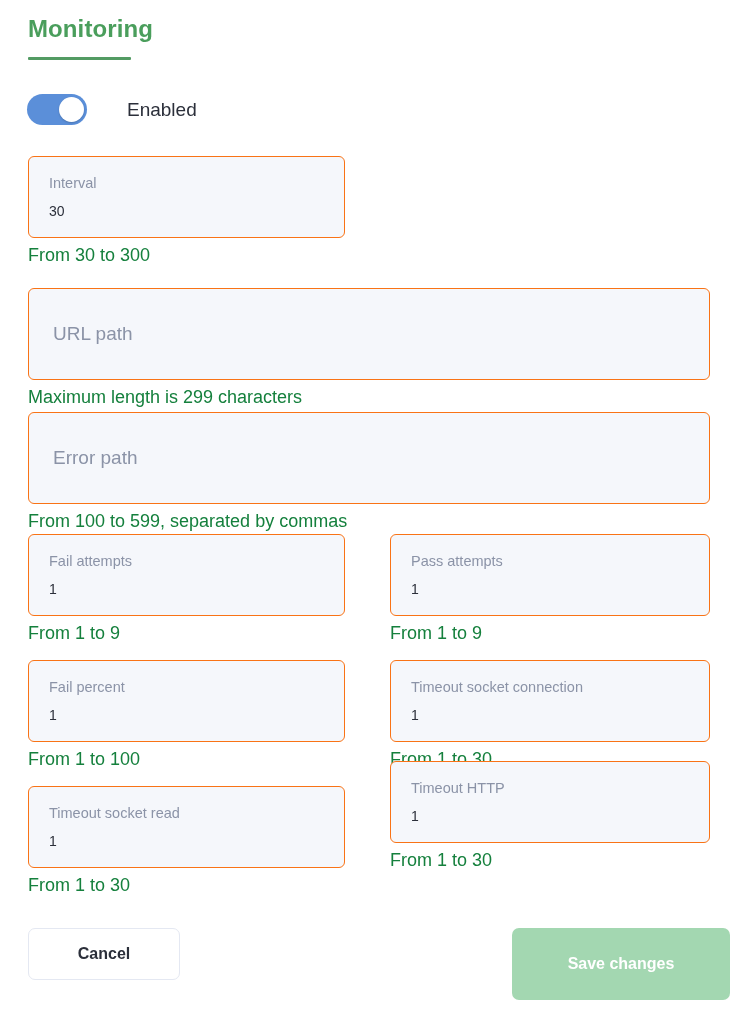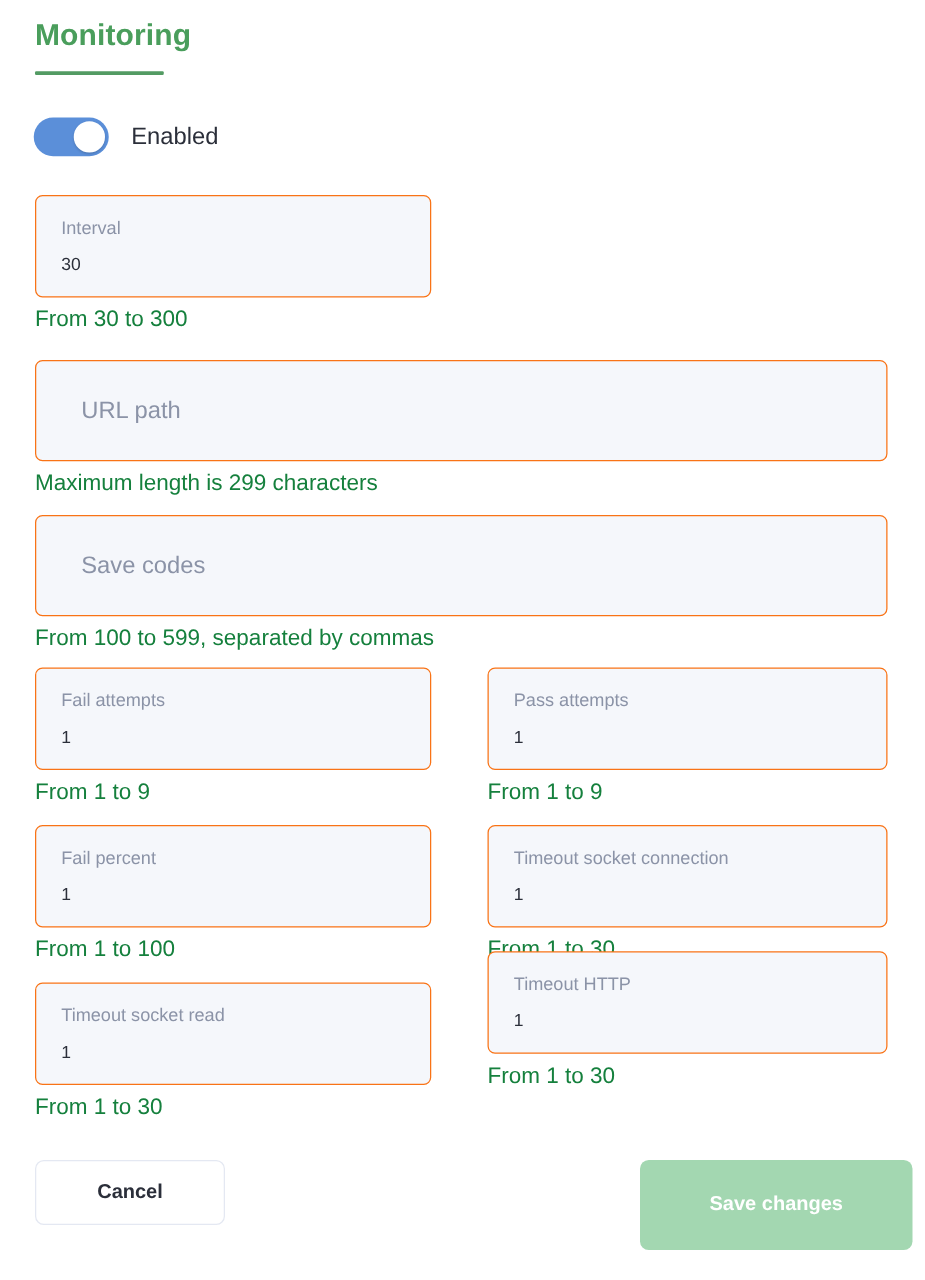--- a/index.html
+++ b/index.html
@@ -41,20 +41,21 @@
     border-radius: 1px;
   }
 
   
   .toggle-row {
     position: absolute;
     left: 27px;
     top: 94px;
     display: flex;
     align-items: center;
+    gap: 22px;
   }
   .switch {
     position: relative;
     width: 60px;
     height: 31px;
     border-radius: 16px;
     background: #5b8fd9;
     flex: 0 0 auto;
     cursor: pointer;
   }
@@ -99,24 +100,24 @@
   }
   .field-value {
     font-size: 14px;
     color: #2b2f3a;
     line-height: 28px;
     margin-top: 4px;
     display: block;
   }
   
   .field-box.empty {
-    height: 81px;
+    height: 92px;
     display: flex;
     align-items: center;
-    padding: 0 36px;
+    padding: 0 24px;
   }
   .field-placeholder {
     font-size: 19px;
     color: #8b93a7;
     line-height: 28px;
   }
   .field-help {
     margin-top: 8px;
     font-size: 18px;
     color: #15803d;
@@ -173,21 +174,21 @@
 
   <div class="field" style="left:28px; top:288px; width:682px;">
     <div class="field-box empty">
       <span class="field-placeholder">URL path</span>
     </div>
     <div class="field-help">Maximum length is 299 characters</div>
   </div>
 
   <div class="field" style="left:28px; top:412px; width:682px;">
     <div class="field-box empty">
-      <span class="field-placeholder">Save codes</span>
+      <span class="field-placeholder">Error path</span>
     </div>
     <div class="field-help">From 100 to 599, separated by commas</div>
   </div>
 
   <div class="field" style="left:28px; top:534px; width:317px;">
     <div class="field-box filled">
       <span class="field-label">Fail attempts</span>
       <span class="field-value">1</span>
     </div>
     <div class="field-help">From 1 to 9</div>

